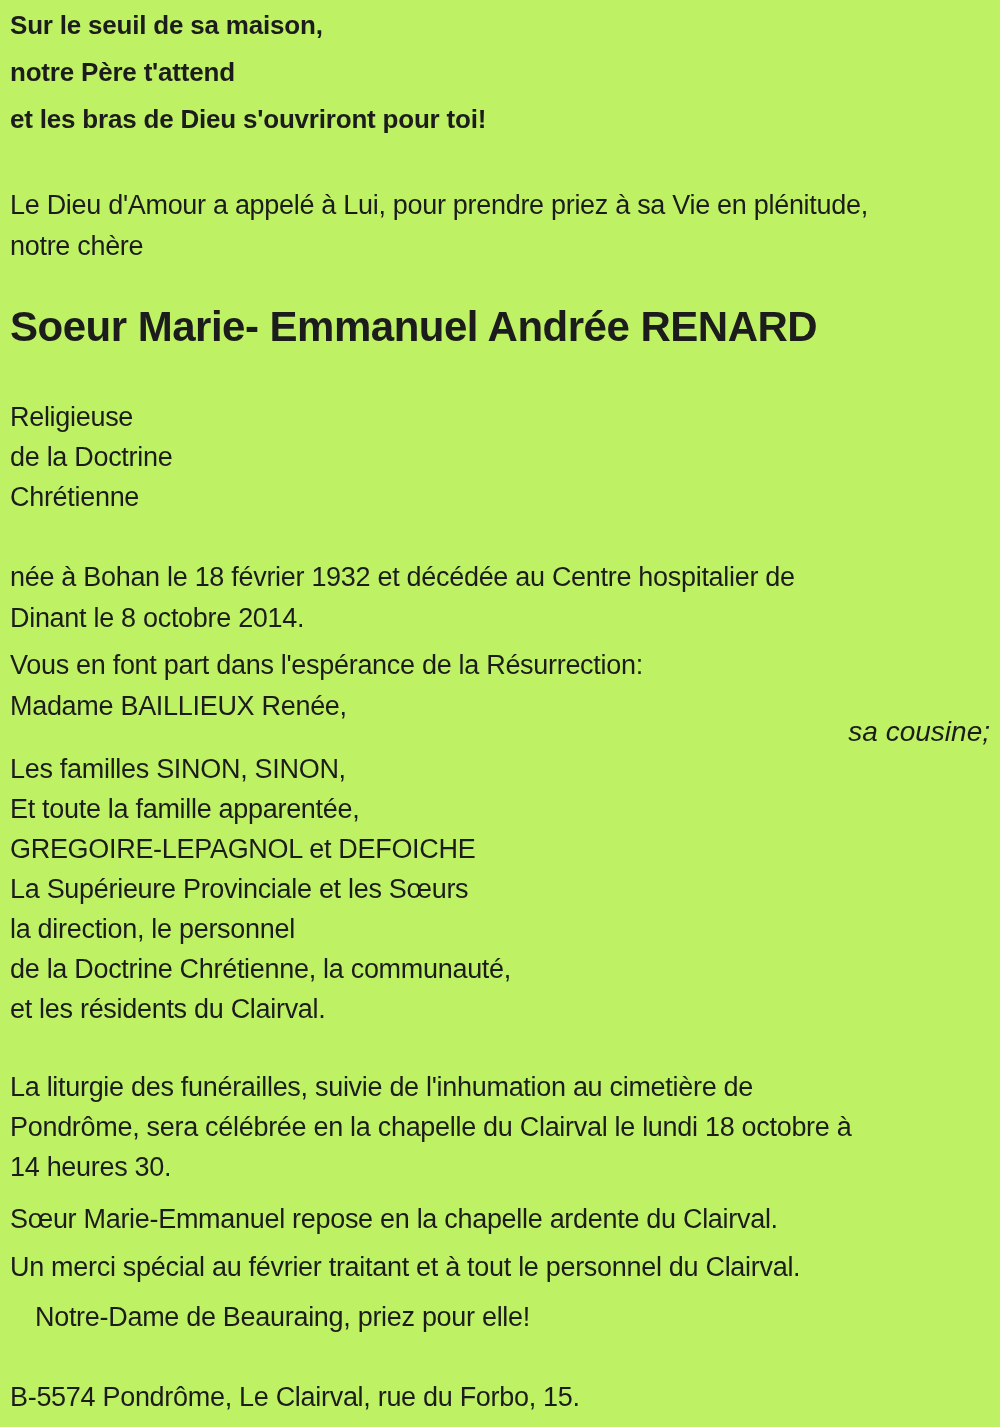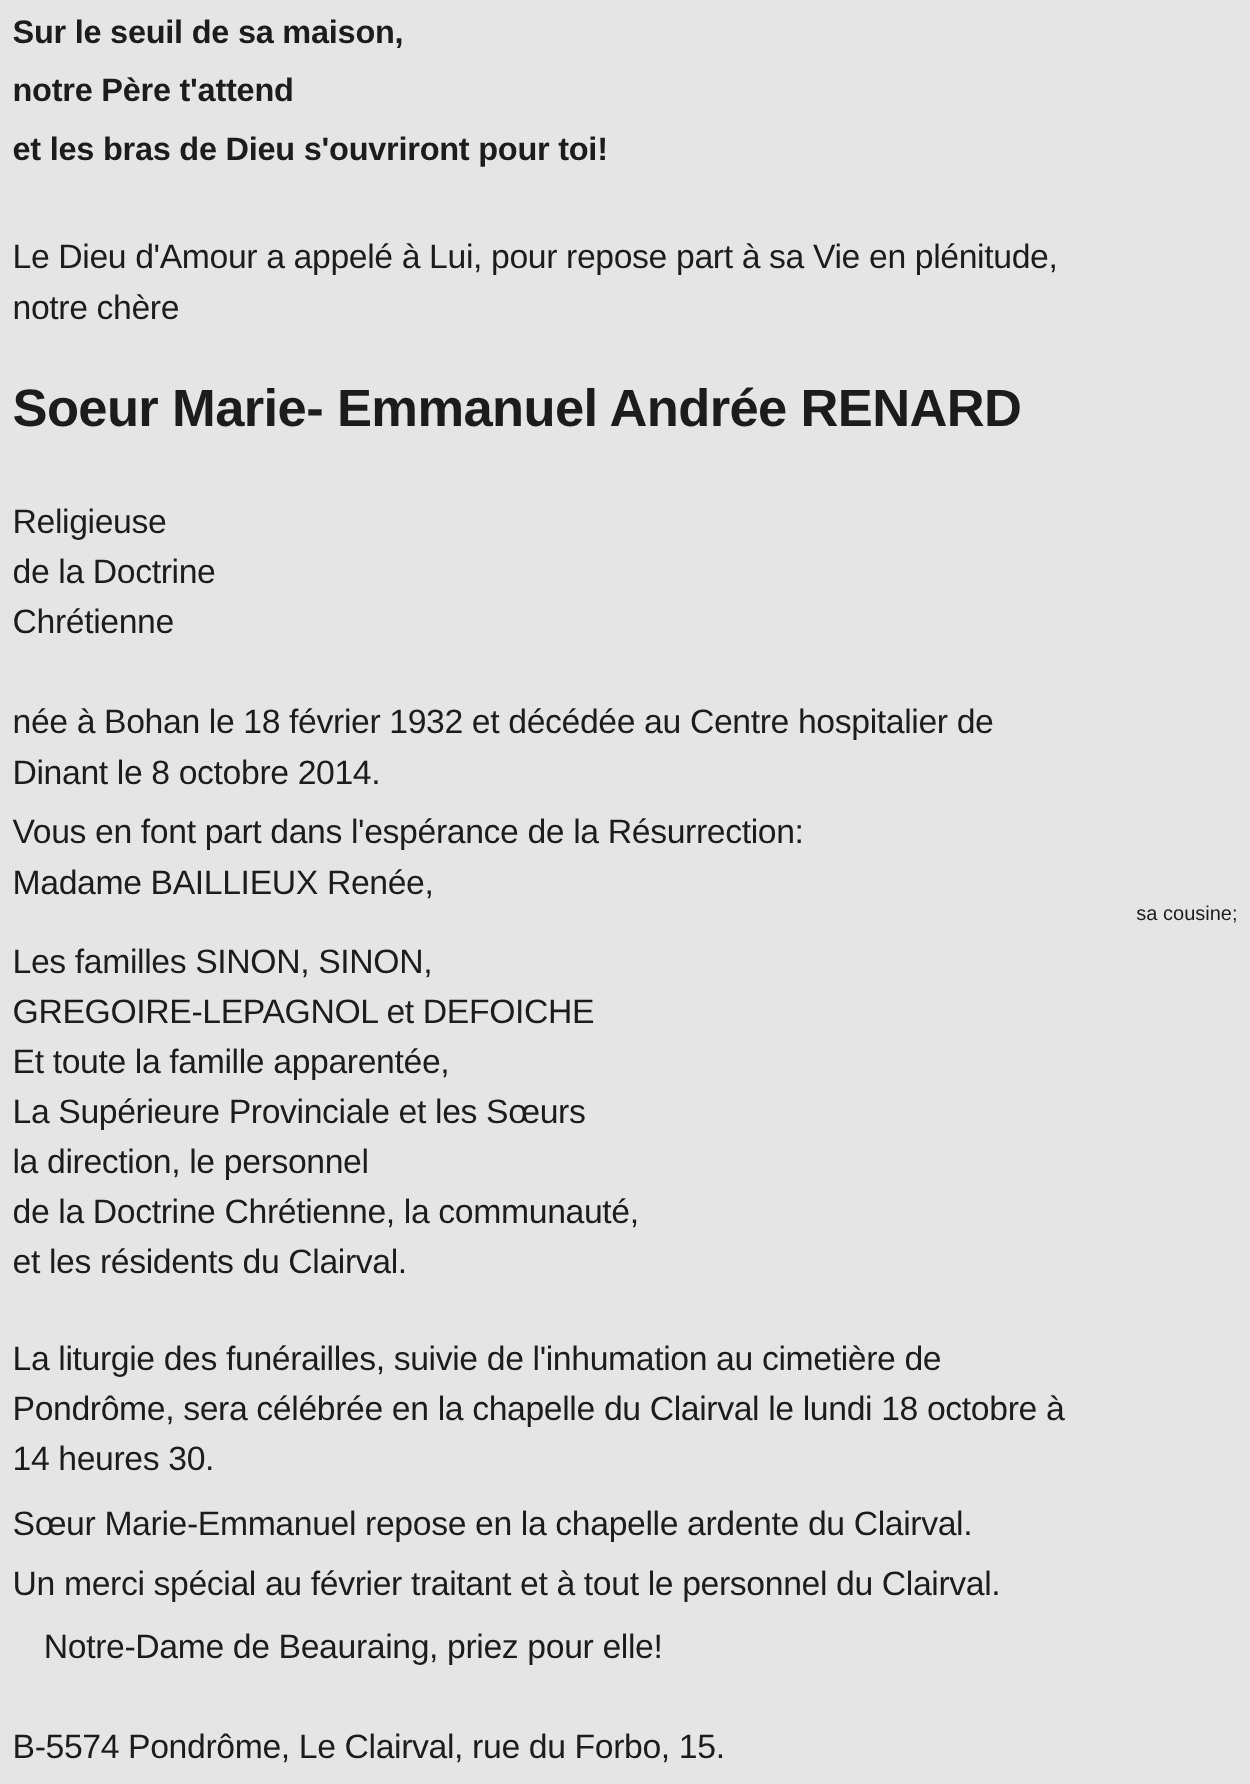--- a/index.html
+++ b/index.html
@@ -7,21 +7,21 @@
     margin: 0;
     padding: 0;
     background: #ffffff;
   }
   .doc {
     position: relative;
     width: 1000px;
     height: 1427px;
     box-sizing: border-box;
     padding: 2px 10px 0 10px;
-    background: #e5e5e5;
+    background: #bef264;
     font-family: "Liberation Sans", "DejaVu Sans", sans-serif;
     color: #1c1c1c;
     overflow: hidden;
   }
   .epitaph {
     font-weight: 700;
     font-size: 26px;
     line-height: 47px;
     letter-spacing: -0.2px;
   }
@@ -37,21 +37,22 @@
     font-weight: 700;
     line-height: 48px;
     letter-spacing: -0.5px;
     white-space: nowrap;
   }
   .titles       { margin-top: 46px; line-height: 40px; }
   .dates        { margin-top: 40px; }
   .announce     { margin-top: 6px; }
   .relation {
     margin-top: -10px;
-    font-size: 16px;
+    font-size: 28px;
+    font-style: italic;
     line-height: 30px;
     text-align: right;
     letter-spacing: 0;
   }
   .families     { margin-top: 2px; line-height: 40px; }
   .liturgy      { margin-top: 38px; line-height: 40px; }
   .repose       { margin-top: 12px; line-height: 40px; }
   .thanks       { margin-top: 8px;  line-height: 40px; }
   .prayer       { margin-top: 10px; line-height: 40px; margin-left: 25px; }
   .address      { margin-top: 40px; line-height: 40px; }
@@ -62,21 +63,21 @@
 
 <div class="doc">
 
   <div class="epitaph">
     <div class="line">Sur le seuil de sa maison,</div>
     <div class="line">notre Père t'attend</div>
     <div class="line">et les bras de Dieu s'ouvriront pour toi!</div>
   </div>
 
   <div class="body-text intro">
-    <div class="line">Le Dieu d'Amour a appelé à Lui, pour repose part à sa Vie en plénitude,</div>
+    <div class="line">Le Dieu d'Amour a appelé à Lui, pour prendre priez à sa Vie en plénitude,</div>
     <div class="line">notre chère</div>
   </div>
 
   <div class="name">Soeur Marie- Emmanuel Andrée RENARD</div>
 
   <div class="body-text titles">
     <div class="line">Religieuse</div>
     <div class="line">de la Doctrine</div>
     <div class="line">Chrétienne</div>
   </div>
@@ -88,22 +89,22 @@
 
   <div class="body-text announce">
     <div class="line">Vous en font part dans l'espérance de la Résurrection:</div>
     <div class="line">Madame BAILLIEUX Renée,</div>
   </div>
 
   <div class="body-text relation">sa cousine;</div>
 
   <div class="body-text families">
     <div class="line">Les familles SINON, SINON,</div>
+    <div class="line">Et toute la famille apparentée,</div>
     <div class="line">GREGOIRE-LEPAGNOL et DEFOICHE</div>
-    <div class="line">Et toute la famille apparentée,</div>
     <div class="line">La Supérieure Provinciale et les Sœurs</div>
     <div class="line">la direction, le personnel</div>
     <div class="line">de la Doctrine Chrétienne, la communauté,</div>
     <div class="line">et les résidents du Clairval.</div>
   </div>
 
   <div class="body-text liturgy">
     <div class="line">La liturgie des funérailles, suivie de l'inhumation au cimetière de</div>
     <div class="line">Pondrôme, sera célébrée en la chapelle du Clairval le lundi 18 octobre à</div>
     <div class="line">14 heures 30.</div>

